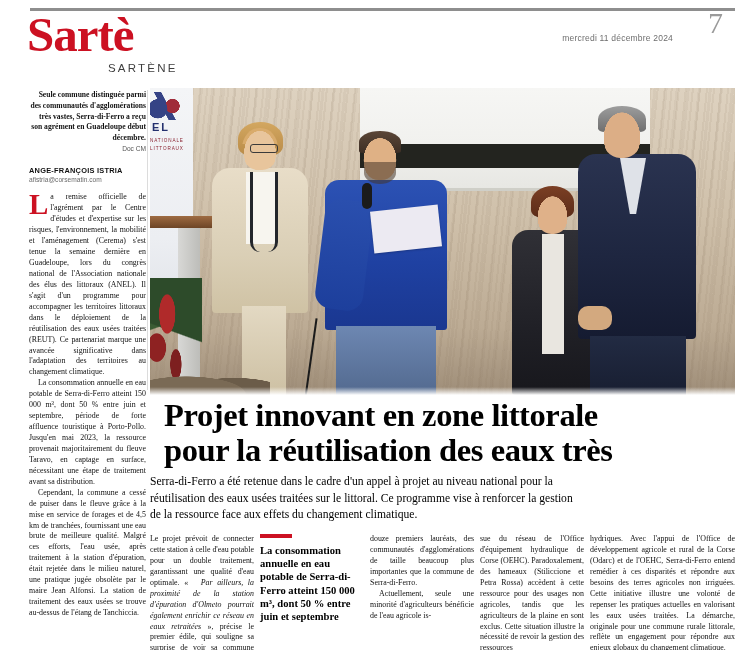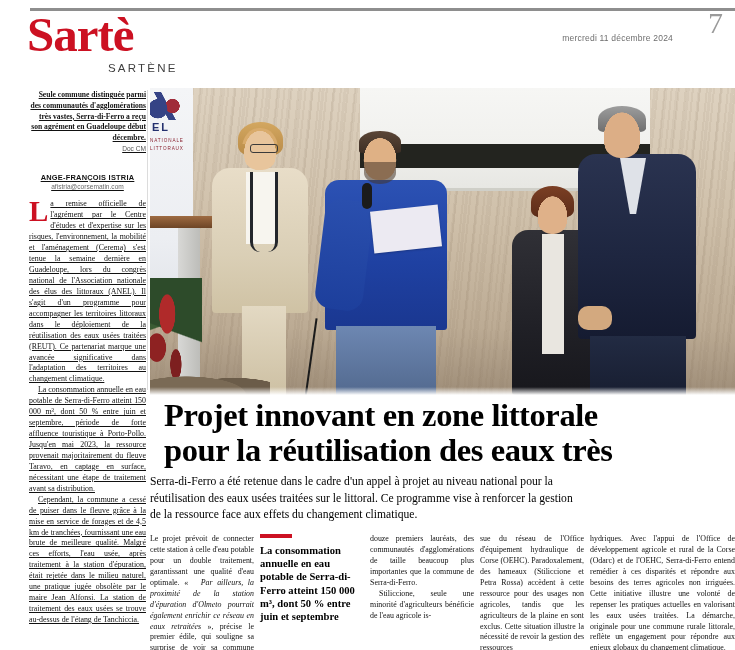--- a/index.html
+++ b/index.html
@@ -72,41 +72,40 @@
     color: #9a9a9a;
     line-height: 1;
   }
 
   
   .rail {
     position: absolute;
     left: 29px; top: 90px;
     width: 117px;
     height: 558px;
-    text-decoration: underline;
   }
   .caption {
     font-family: "Liberation Serif", serif;
     font-weight: bold;
     font-size: 7.6px;
     line-height: 1.42;
     text-align: right;
     color: #111;
   }
   .caption-credit {
     font-family: "Liberation Sans", sans-serif;
     font-weight: normal;
     font-size: 6.6px;
     text-align: right;
     color: #555;
     margin-top: 1px;
   }
   .byline {
-    margin-top: 21px;
-    text-align: center;
+    margin-top: 14px;
+    text-align: left;
   }
   .byline-name {
     font-family: "Liberation Sans", sans-serif;
     font-weight: bold;
     font-size: 7.4px;
     letter-spacing: 0.25px;
     color: #111;
   }
   .byline-mail {
     font-family: "Liberation Sans", sans-serif;
@@ -483,21 +482,21 @@
       <p class="cont"><span>Le projet prévoit de connecter cette station à celle d'eau potable pour un double traitement, garantissant une qualité d'eau optimale. « </span><em>Par ailleurs, la proximité de la station d'épuration d'Olmeto pourrait également enrichir ce réseau en eaux retraitées</em><span> », précise le premier édile, qui souligne sa surprise de voir sa commune retenue parmi</span></p>
     </div>
 
     <div class="quote-box">
       <div class="quote-rule"></div>
       <div class="quote-text">La consommation annuelle en eau potable de Serra-di-Ferro atteint 150 000 m³, dont 50 % entre juin et septembre</div>
     </div>
 
     <div class="col c3">
       <p class="cont">douze premiers lauréats, des communautés d'agglomérations de taille beaucoup plus importantes que la commune de Serra-di-Ferro.</p>
-      <p>Stiliccione, seule une minorité d'agriculteurs bénéficie de l'eau agricole is-</p>
+      <p>Actuellement, seule une minorité d'agriculteurs bénéficie de l'eau agricole is-</p>
     </div>
 
     <div class="col c4">
       <p class="cont">sue du réseau de l'Office d'équipement hydraulique de Corse (OEHC). Paradoxalement, des hameaux (Stiliccione et Petra Rossa) accèdent à cette ressource pour des usages non agricoles, tandis que les agriculteurs de la plaine en sont exclus. Cette situation illustre la nécessité de revoir la gestion des ressources</p>
     </div>
 
     <div class="col c5">
       <p class="cont">hydriques. Avec l'appui de l'Office de développement agricole et rural de la Corse (Odarc) et de l'OEHC, Serra-di-Ferro entend remédier à ces disparités et répondre aux besoins des terres agricoles non irriguées. Cette initiative illustre une volonté de repenser les pratiques actuelles en valorisant les eaux usées traitées. La démarche, originale pour une commune rurale littorale, reflète un engagement pour répondre aux enjeux globaux du changement climatique.</p>
     </div>
 

